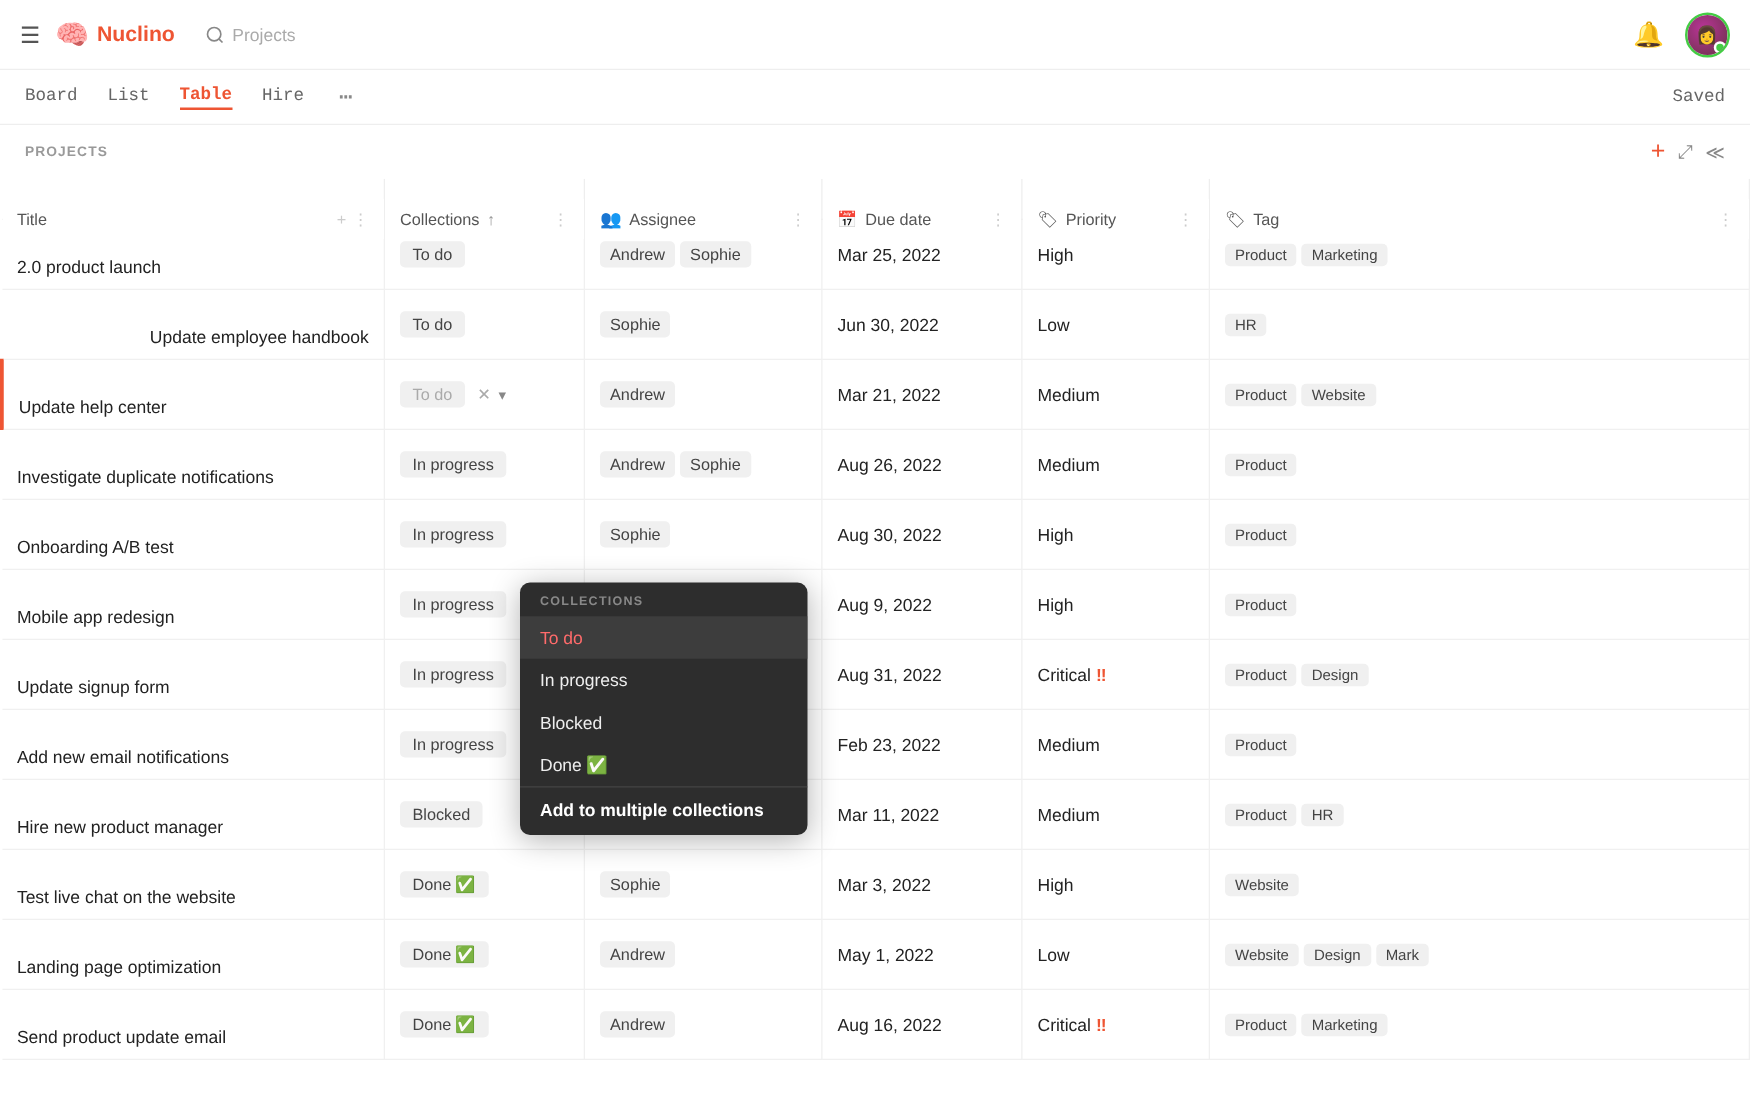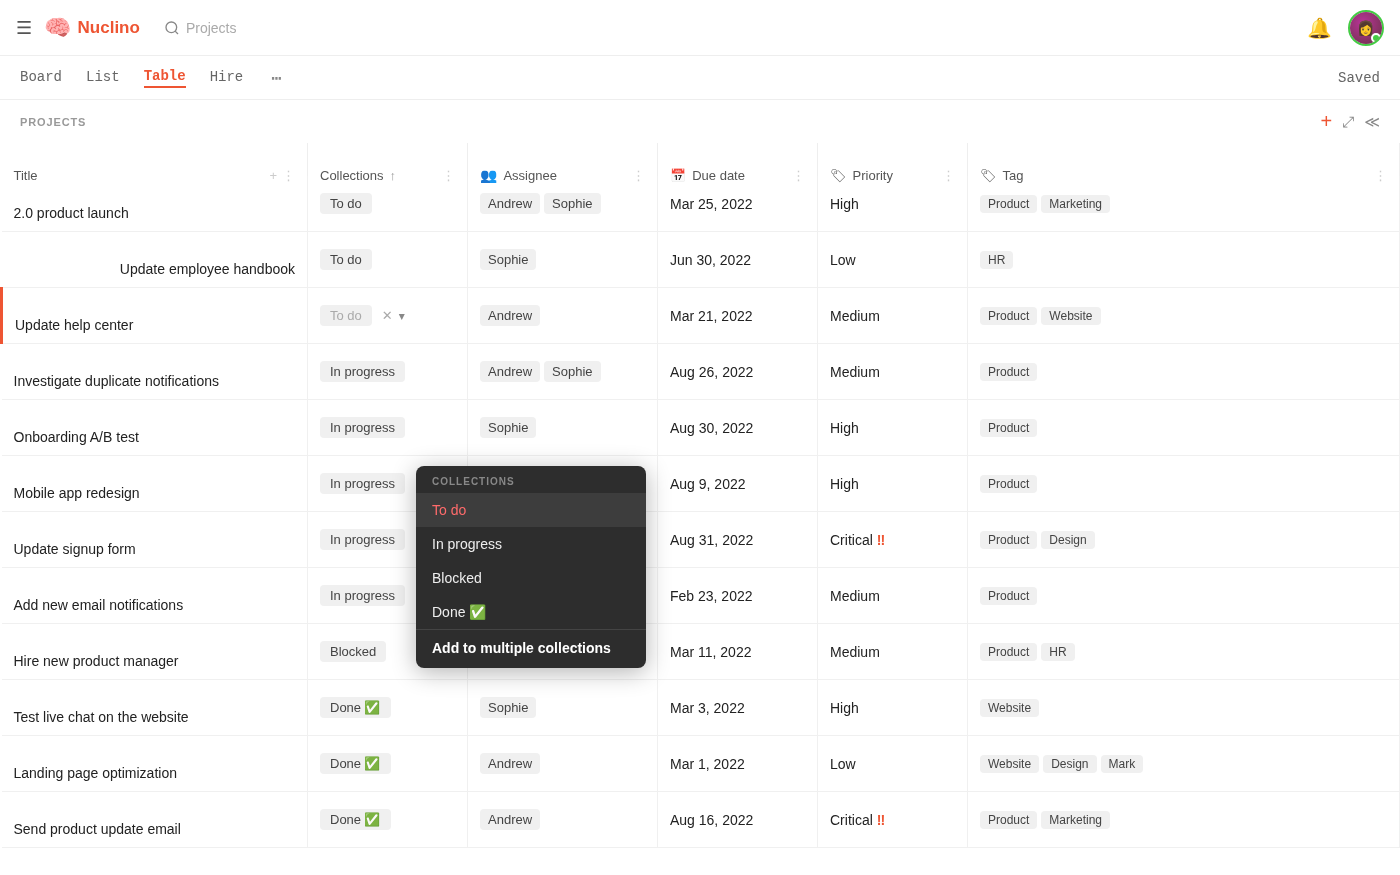--- a/index.html
+++ b/index.html
@@ -328,21 +328,21 @@
           <td><span class="tag-chip">Website</span></td>
         </tr>
         <tr>
           <td>
             <div class="title-col" style="display: flex; align-items: center; justify-content: space-between;">
               <span style="cursor: pointer;">Landing page optimization</span>
             </div>
           </td>
           <td><span class="collection-chip">Done ✅</span></td>
           <td><span class="assignee-chip">Andrew</span></td>
-          <td>Mar 1, 2022</td>
+          <td>May 1, 2022</td>
           <td>Low</td>
           <td><span class="tag-chip">Website</span><span class="tag-chip">Design</span><span class="tag-chip">Mark</span></td>
         </tr>
         <tr>
           <td>
             <div class="title-col" style="display: flex; align-items: center; justify-content: space-between;">
               <span style="cursor: pointer;">Send product update email</span>
             </div>
           </td>
           <td><span class="collection-chip">Done ✅</span></td>

